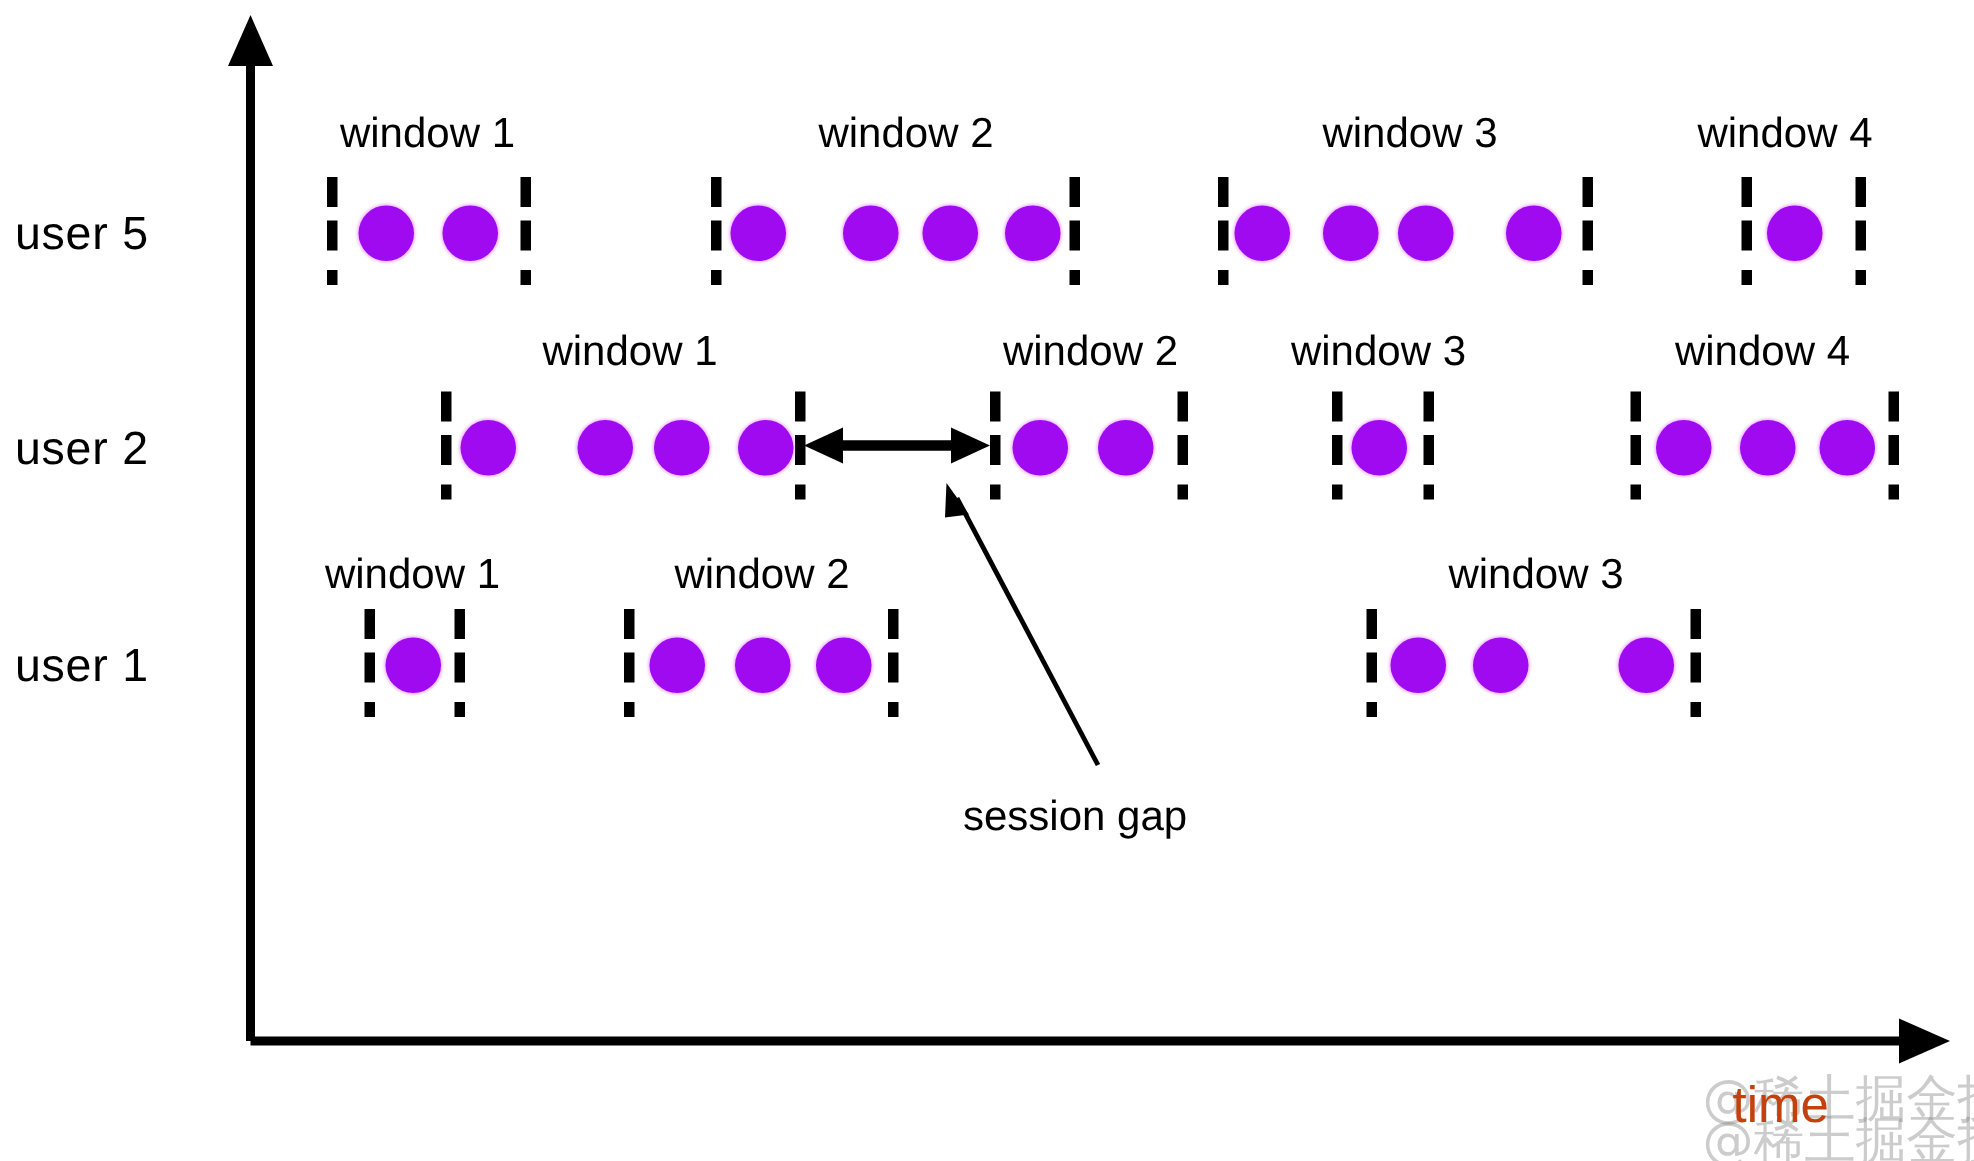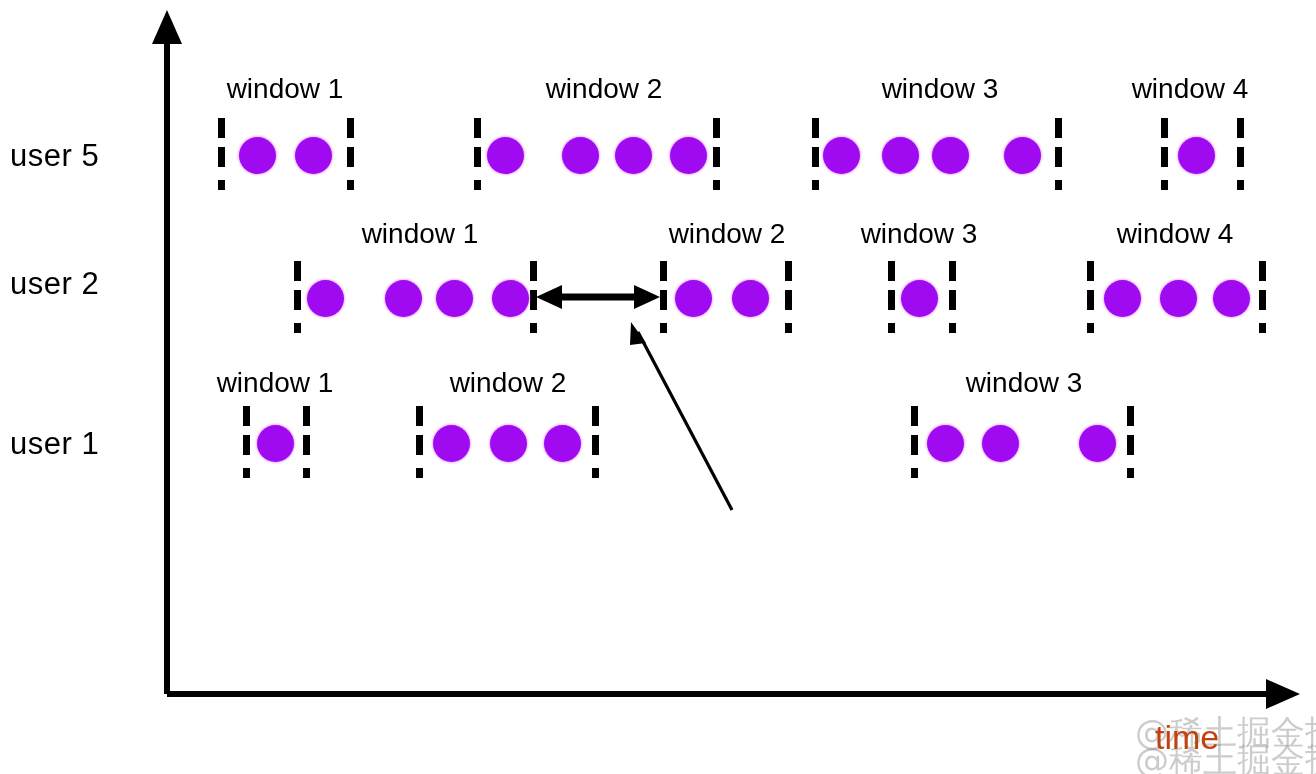--- a/index.html
+++ b/index.html
@@ -27,21 +27,21 @@
   <svg class="axes" viewBox="0 0 1316 774">
 
     <line x1="167" y1="30" x2="167" y2="694" stroke="#000" stroke-width="6"></line>
     <polygon points="167,10 152,44 182,44" fill="#000"></polygon>
 
     <line x1="167" y1="694" x2="1280" y2="694" stroke="#000" stroke-width="6"></line>
     <polygon points="1300,694 1266,679 1266,709" fill="#000"></polygon>
   </svg>
 
   <div class="row-label" style="left:10px;top:138px;">user 5</div>
-  <div class="row-label" style="left:10px;top:266px;">user 2</div>
+  <div class="row-label" style="left:10px;top:281px;">user 2</div>
   <div class="row-label" style="left:10px;top:426px;">user 1</div>
 
   <div class="win-label" style="left:285px;top:73px;">window 1</div>
   <div class="bracket" style="left:218px;top:118px;">
       <i class="s1"></i>
       <i class="s2"></i>
       <i class="s3"></i>
     </div>
   <div class="bracket" style="left:347px;top:118px;">
       <i class="s1"></i>
@@ -200,19 +200,20 @@
       <i class="s3"></i>
     </div>
   <div class="dot" style="left:927px;top:425px;width:37px;height:37px;"></div>
   <div class="dot" style="left:982px;top:425px;width:37px;height:37px;"></div>
   <div class="dot" style="left:1079px;top:425px;width:37px;height:37px;"></div>
 
   <svg class="gap-arrow" style="left:620px;top:318px;width:130px;height:200px;" viewBox="0 0 130 200">
     <line x1="18" y1="14" x2="112" y2="192" stroke="#000" stroke-width="3.2"></line>
     <polygon points="11,4 26,25 10,27" fill="#000"></polygon>
   </svg>
+  <div class="anno" style="left:642px;top:528px;">session gap</div>
 
   <div class="watermark" style="left:1135px;top:710px;">@稀土掘金技术社区</div>
   <div class="watermark" style="left:1135px;top:738px;">@稀土掘金技术社区</div>
 
   <div class="time-label" style="left:1155px;top:718px;">time</div>
 
 </div>
 
 </body></html>

